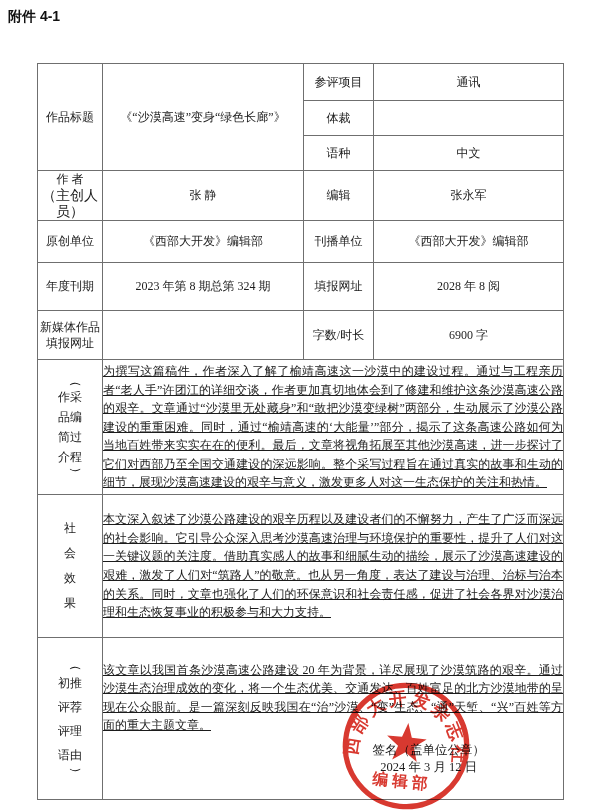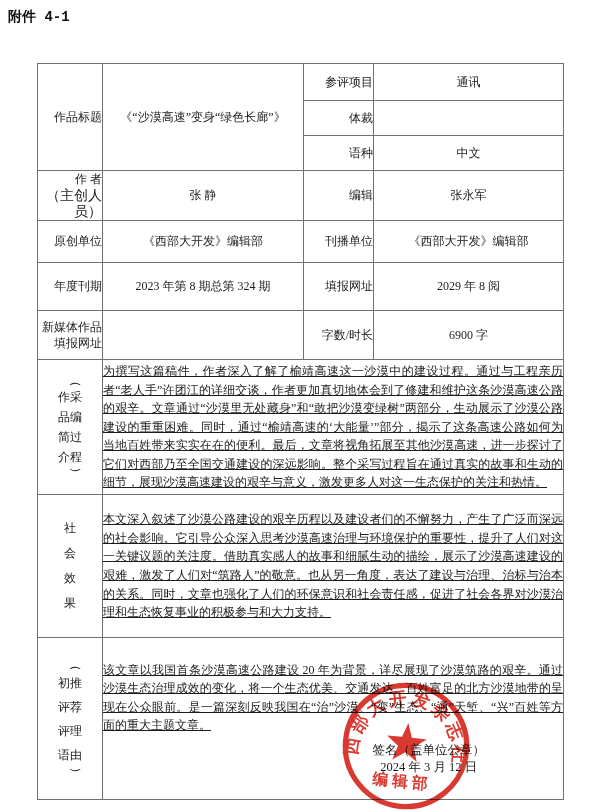--- a/index.html
+++ b/index.html
@@ -6,39 +6,39 @@
   .page{
     position:relative;
     width:600px;height:812px;
     background:#ffffff;
     color:#1c1c1c;
     font-family:"Liberation Serif","DejaVu Serif",serif;
     overflow:hidden;
   }
   .attachment{
     position:absolute;left:8px;top:8px;
-    font-family:Liberation Mono, monospace;
+    font-family:Liberation Sans, sans-serif;
     font-weight:bold;font-size:14px;color:#111;
   }
   .doc-title{
     position:absolute;left:0;top:36px;width:600px;
     text-align:center;font-size:18px;font-weight:bold;
     letter-spacing:1px;color:#111;
   }
   table.form{
     position:absolute;left:37px;top:63px;
     width:526px;border-collapse:collapse;table-layout:fixed;
   }
   table.form td{
     border:1px solid #6f6f6f;
     padding:0;
     font-size:12px;
     vertical-align:middle;
   }
-  td.lab{text-align:right;}
+  td.lab{text-align:center;}
   td.val{text-align:center;}
   td.txt{vertical-align:top;text-align:justify;padding:6px 9px 4px 9px;line-height:18.6px;font-size:12.3px;text-decoration:underline;}
   .sublab{font-size:14px;display:block;margin-top:1px;}
   .two-line{line-height:16px;}
   
   .vwrap{display:flex;justify-content:center;align-items:center;height:100%;}
   .vcol{display:flex;flex-direction:column;align-items:center;}
   .vcol span{display:block;text-align:center;}
   .rot{transform:rotate(90deg);height:11px;line-height:11px;font-size:12px;}
   .lh20 .vcol span{height:20px;line-height:20px;}
@@ -102,21 +102,21 @@
       <tr style="height:42px">
         <td class="lab">原创单位</td>
         <td class="val">《西部大开发》编辑部</td>
         <td class="lab">刊播单位</td>
         <td class="val">《西部大开发》编辑部</td>
       </tr>
       <tr style="height:48px">
         <td class="lab">年度刊期</td>
         <td class="val">2023 年第 8 期总第 324 期</td>
         <td class="lab">填报网址</td>
-        <td class="val">2029 年 8 阅</td>
+        <td class="val">2028 年 8 阅</td>
       </tr>
       <tr style="height:49px">
         <td class="lab two-line">
           <span>新媒体作品</span><br>
           <span>填报网址</span>
         </td>
         <td class="val"></td>
         <td class="lab">字数/时长</td>
         <td class="val">6900 字</td>
       </tr>

